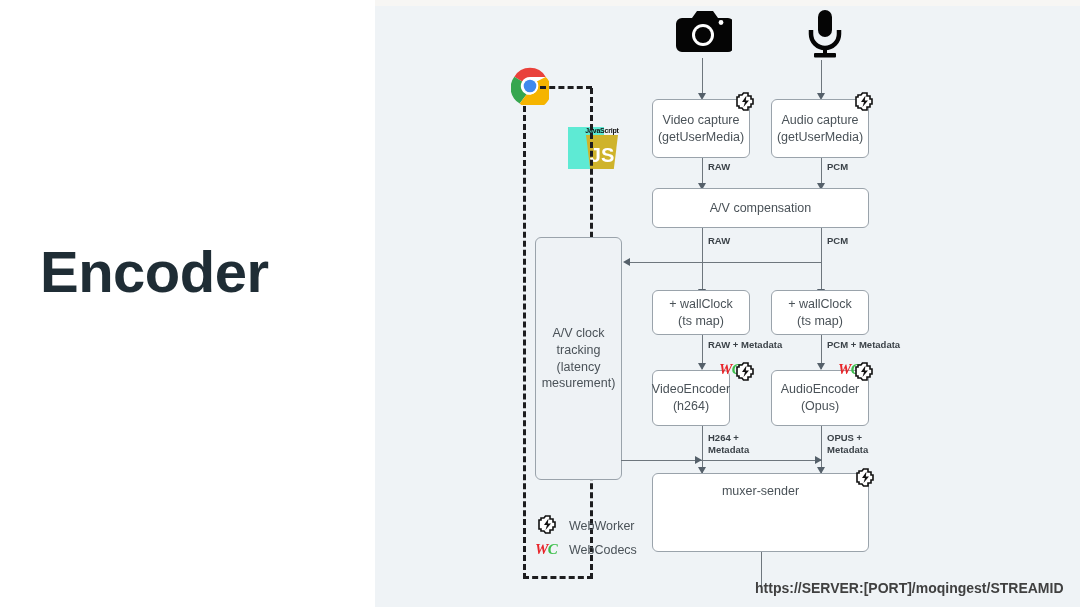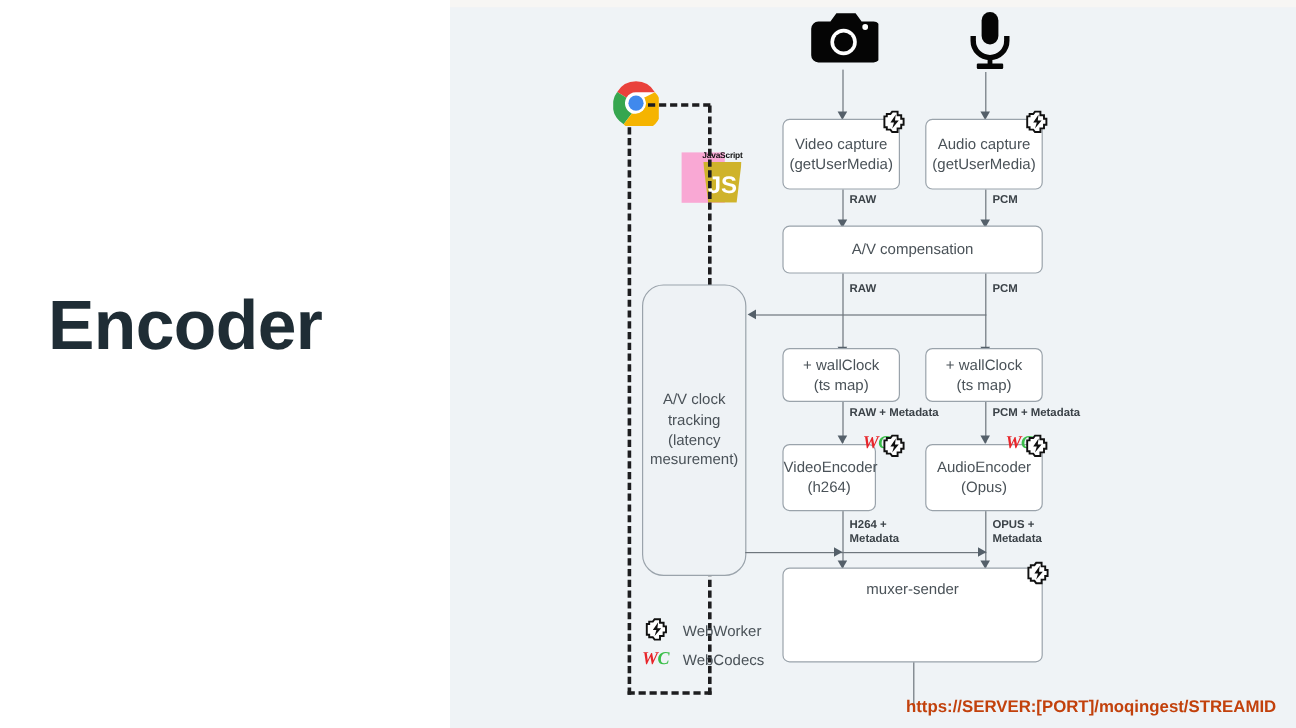--- a/index.html
+++ b/index.html
@@ -23,21 +23,21 @@
   #diagram-pane {
     position:absolute; left:375px; top:0; width:705px; height:607px;
     background:#eff3f6;
   }
   #pane-top-strip { position:absolute; left:0; top:0; width:705px; height:6px; background:#f7f6f4; }
 
   .node {
     position:absolute; background:#ffffff;
     border:1px solid #9aa3ab; border-radius:6px;
     display:flex; flex-direction:column;
-    justify-content:center;
+    align-items:center; justify-content:center;
     color:#4a5258; font-size:12.5px; line-height:1.35;
     text-align:center;
   }
   .node.tinted { background:#eef2f5; }
   .node .ln { display:block; }
 
   .edge-label {
     position:absolute; font-size:9.5px; font-weight:bold;
     color:#3b4248; line-height:1.25; white-space:nowrap;
   }
@@ -84,26 +84,26 @@
 
   .wc-logo {
     font-family:"Liberation Serif", serif; font-style:italic;
     font-size:15px; font-weight:bold; letter-spacing:-0.5px;
     line-height:1; white-space:nowrap;
   }
   .wc-logo .w { color:#e8252a; }
   .wc-logo .c { color:#3bbf4a; }
 
   #url-label {
-    position:absolute; font-size:14px; font-weight:bold; color:#c2410c;
+    position:absolute; font-size:14px; font-weight:bold; color:#404040;
     white-space:nowrap;
   }
 
   .js-logo {
-    position:absolute; width:36px; height:42px; background:#f9a8d4;
+    position:absolute; width:36px; height:42px; background:#5eead4;
     display:flex; flex-direction:column; align-items:center;padding-left:32px;
   }
   .js-logo .js-cap {
     font-size:7px; font-weight:bold; color:#111; line-height:8px;
     letter-spacing:-0.2px;
   }
   .js-logo .js-shield {
     width:32px; height:34px; background:#cfb32b;
     clip-path: polygon(0 0, 100% 0, 87% 100%, 50% 100%, 13% 100%);
     display:flex; align-items:flex-end; justify-content:center;
@@ -209,21 +209,21 @@
     <div class="arrow-down" style="left:322.5px; top:289px;"></div>
     <div class="edge-label" style="left:333px; top:235px;">RAW</div>
 
     <div class="vline" style="left:446px; top:228px; height:67px;"></div>
     <div class="arrow-down" style="left:441.5px; top:289px;"></div>
     <div class="edge-label" style="left:452px; top:235px;">PCM</div>
 
     <div class="hline" style="left:250px; top:262px; width:197px;"></div>
     <div class="arrow-left" style="left:248px; top:257.5px;"></div>
 
-    <div class="node tinted" style="left:160px; top:237px; width:87px; height:243px;border-radius:18px;">
+    <div class="node tinted" style="left:160px; top:237px; width:87px; height:243px;">
       <span class="ln">A/V clock</span>
       <span class="ln">tracking</span>
       <span class="ln">(latency</span>
       <span class="ln">mesurement)</span>
     </div>
 
     <div class="node" style="left:277px; top:290px; width:98px; height:45px;">
       <span class="ln">+ wallClock</span>
       <span class="ln">(ts map)</span>
     </div>

